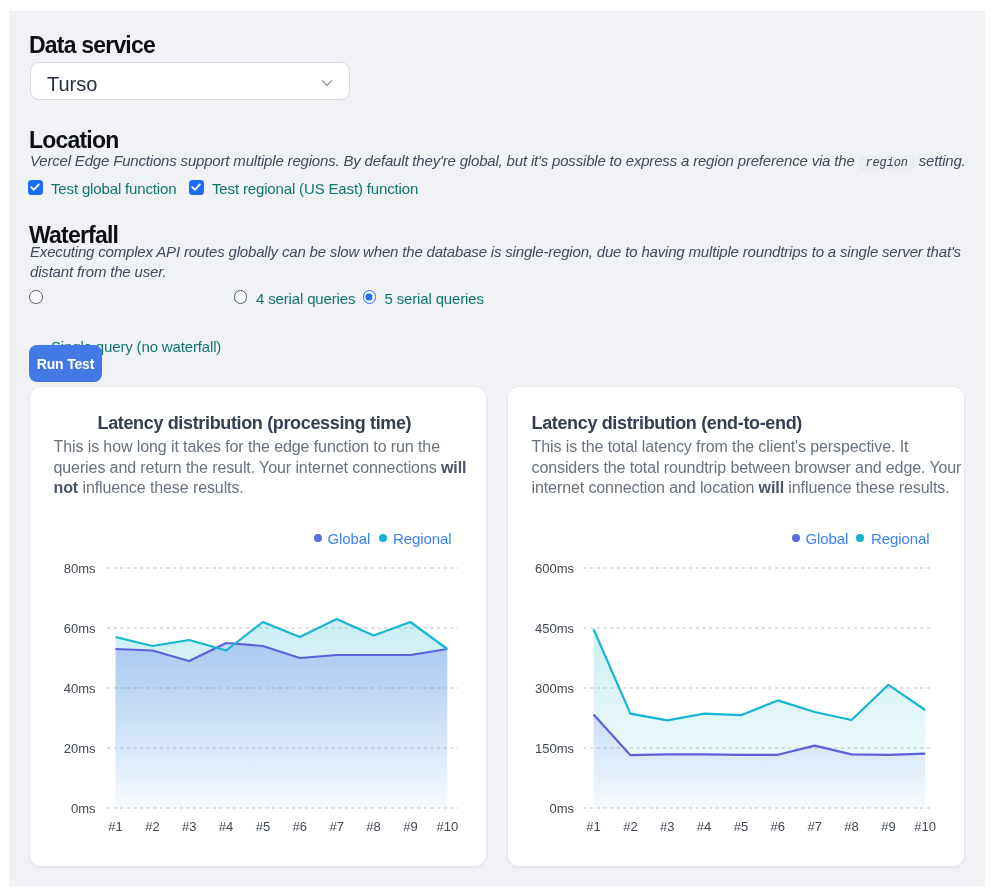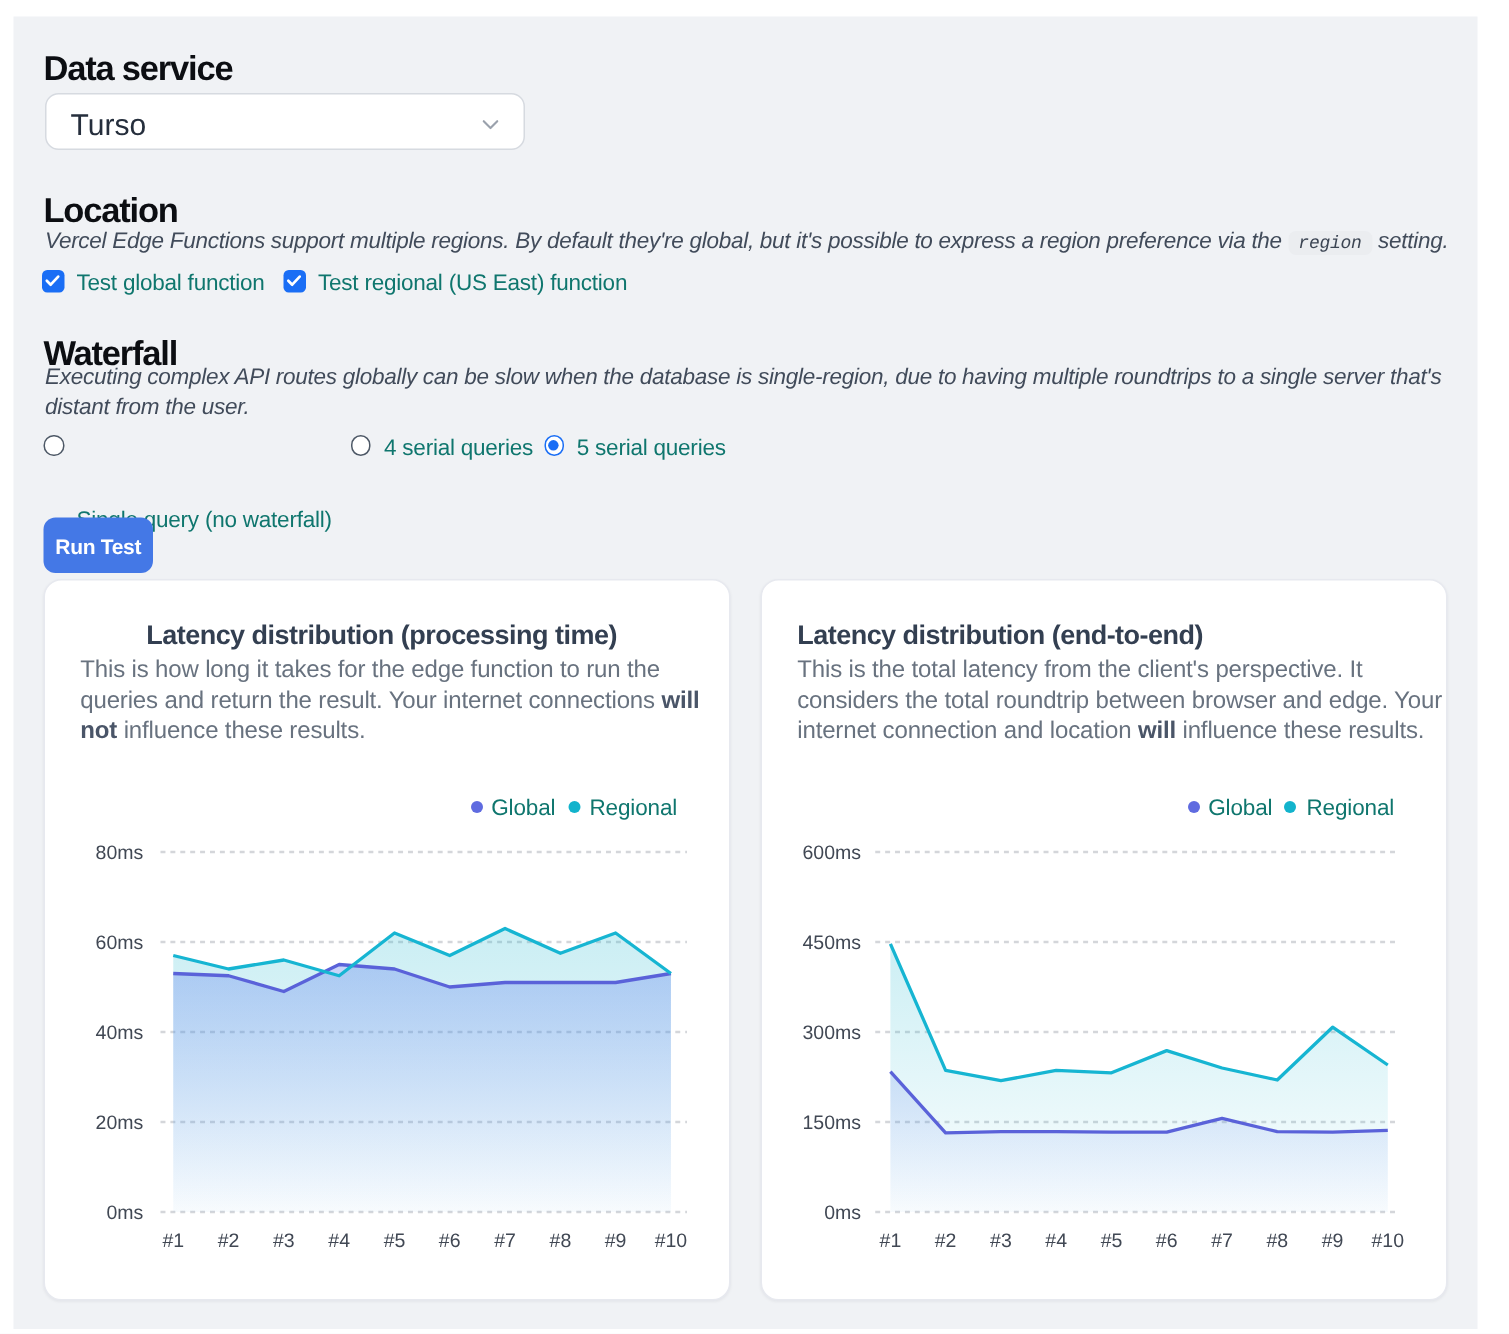--- a/index.html
+++ b/index.html
@@ -13,21 +13,21 @@
   .select .txt { position:absolute; left:16px; top:10.8px; font-size:20px; color:#252e3c; line-height:1; }
   .chk { width:14.5px; height:14.5px; background:#1a6ef5; border-radius:3.5px; }
   .radio { width:13.5px; height:13.5px; border-radius:50%; background:#fff; border:1.4px solid #4d5866; }
   .radio.sel { border:1.8px solid #1a6ef5; }
   .radio.sel::after { content:""; position:absolute; left:50%; top:50%; transform:translate(-50%,-50%); width:7.2px; height:7.2px; border-radius:50%; background:#1a6ef5; }
   .btn { left:29px; top:329px; width:73px; height:37px; background:#4478e6; border-radius:8px; color:#ffffff; font-size:14px; font-weight:700; letter-spacing:-0.2px; text-align:center; line-height:39px;margin-top:16px; }
   .card { width:458px; height:481px; background:#fff; border:1px solid #e7e9ef; border-radius:12px; box-shadow:0 1px 2px rgba(16,24,40,.05); }
   .card-title { font-size:18px; font-weight:700; color:#333f51; line-height:1; letter-spacing:-0.35px; }
   .desc { font-size:16px; color:#68727f; line-height:20.5px; letter-spacing:-0.1px; }
   .desc b { color:#4a5568; font-weight:700; }
-  .legend-t { font-size:15px; color:#0f766e; line-height:1; letter-spacing:-0.1px; }
+  .legend-t { font-size:15px; color:#3b82f6; line-height:1; letter-spacing:-0.1px; }
   .ldot { width:8px; height:8px; border-radius:50%; }
   .dot-g { background:#5f6be0; }
   .dot-r { background:#12b3cc; }
 </style>
 </head>
 <body>
 <div class="abs panel"></div>
 
 <h3 class="abs head" style="left:29px; top:34.3px;">Data service</h3>
 

